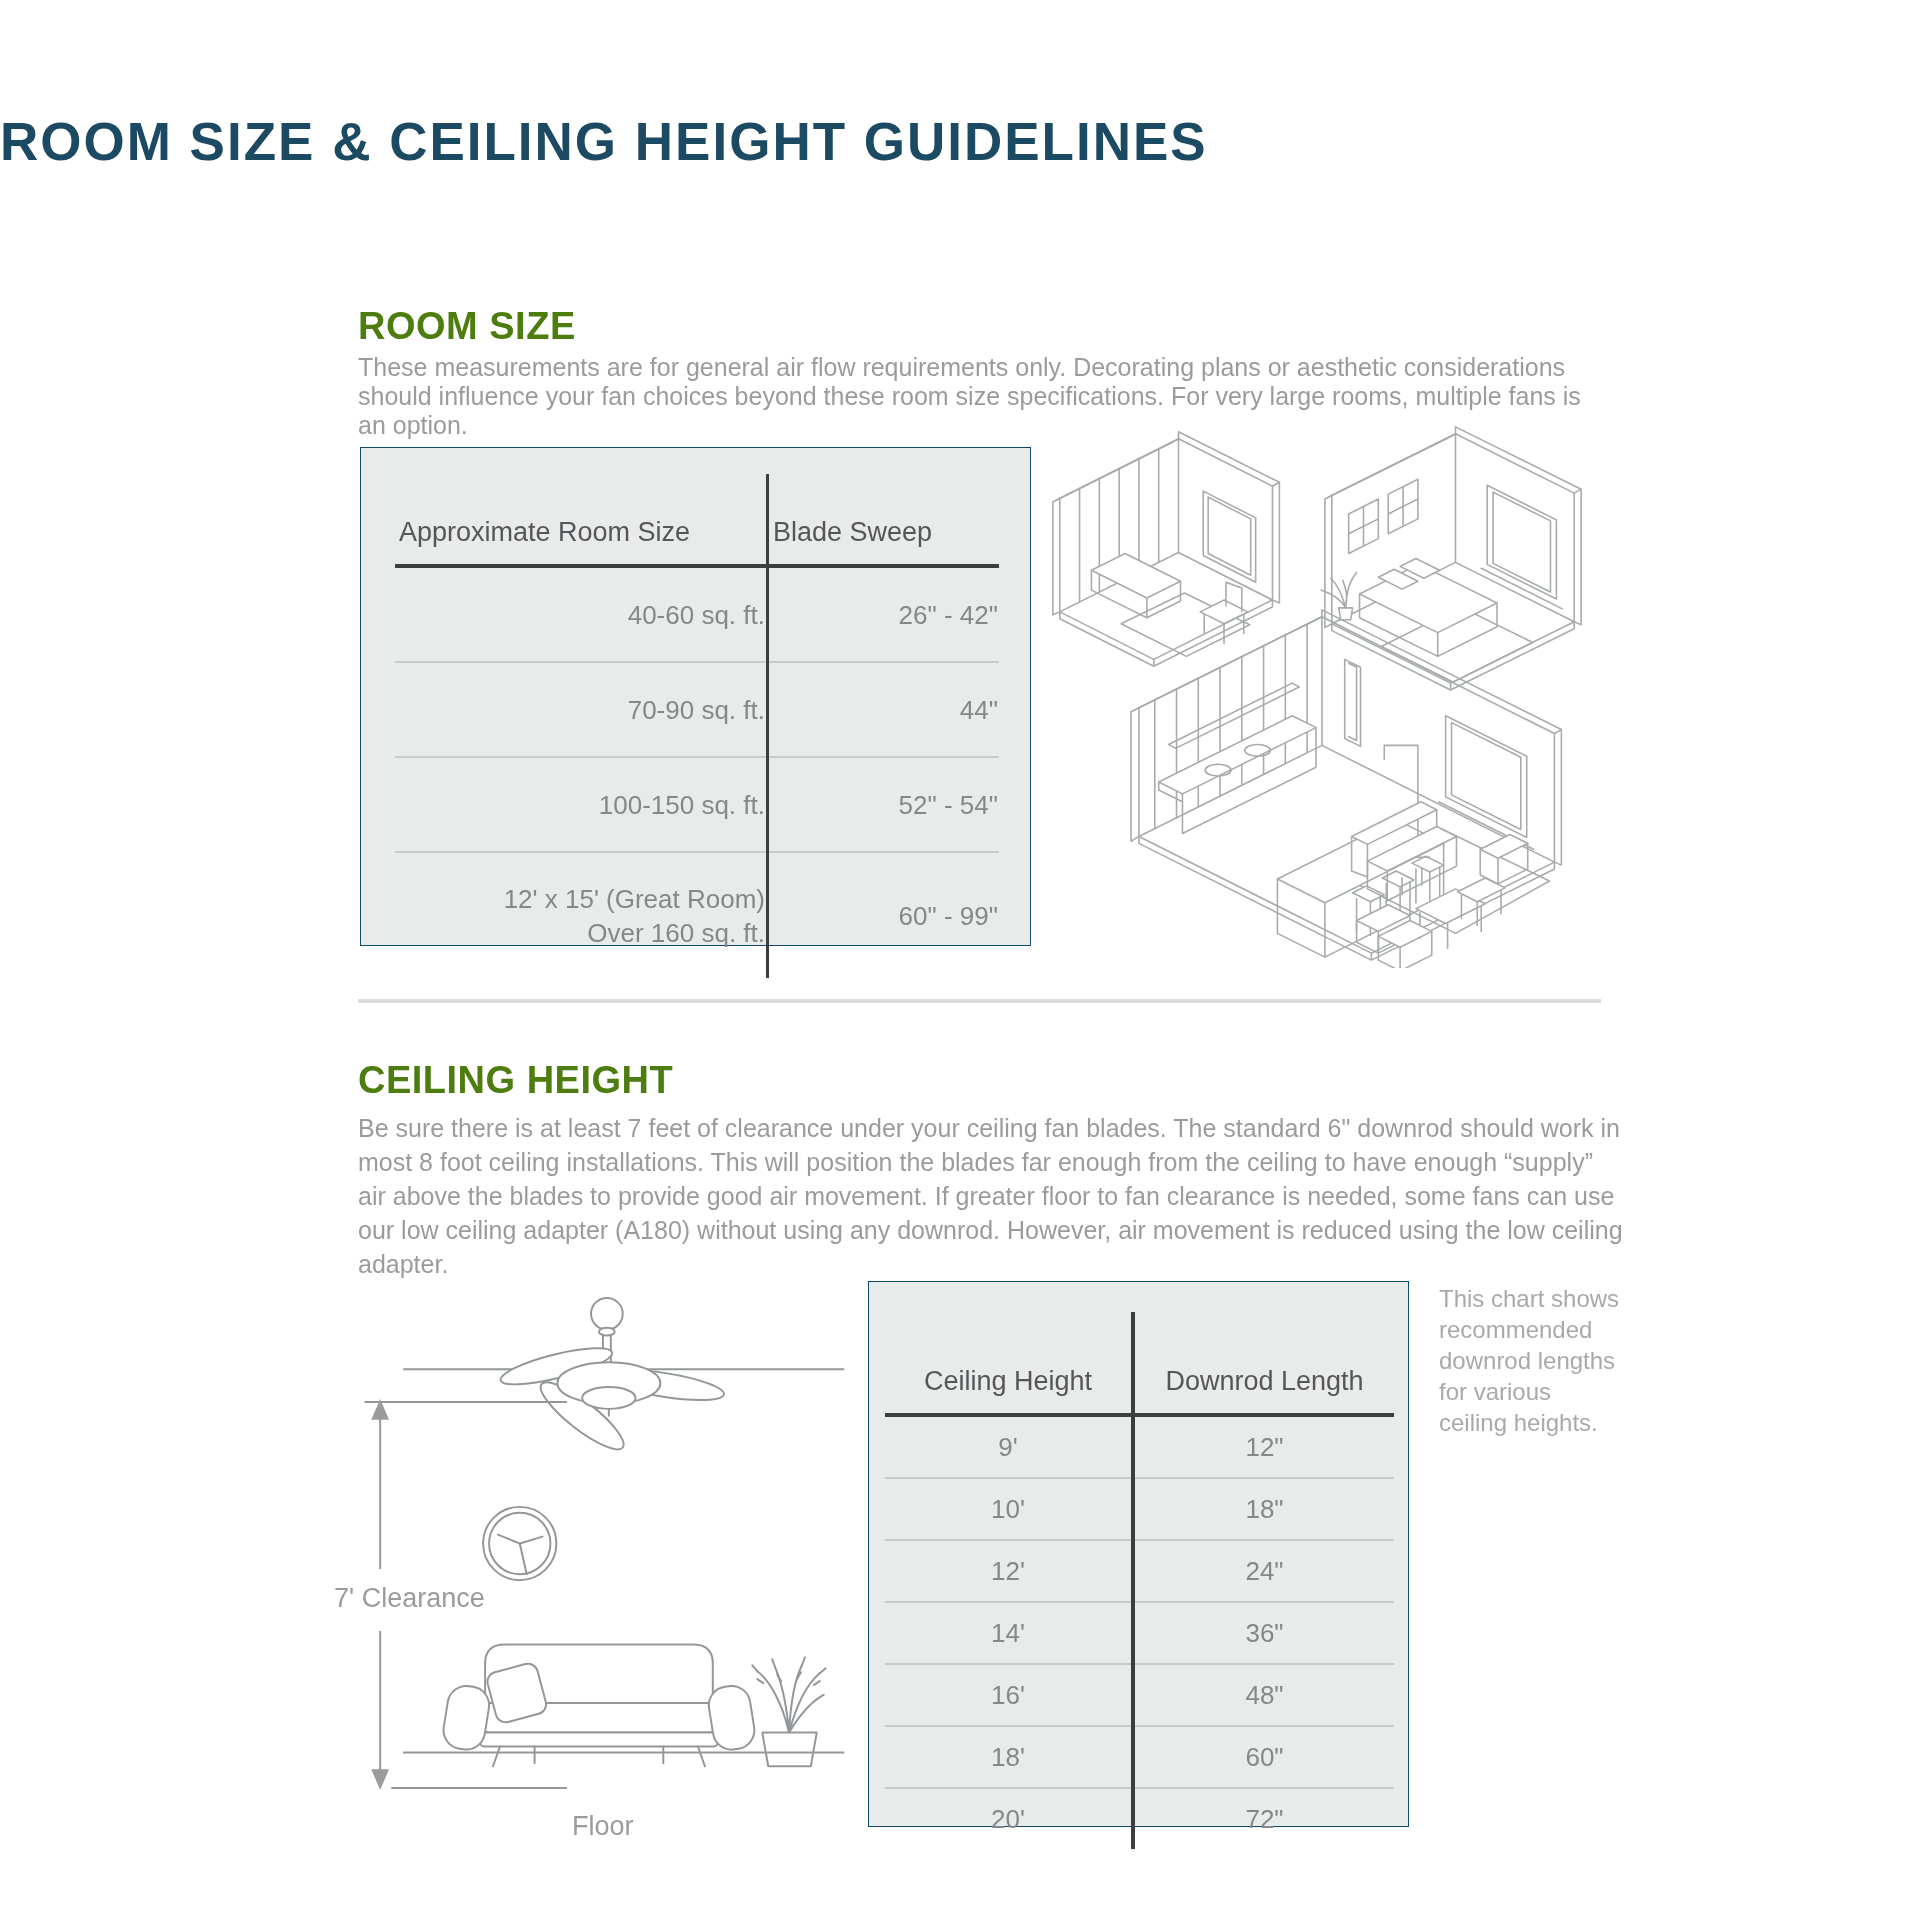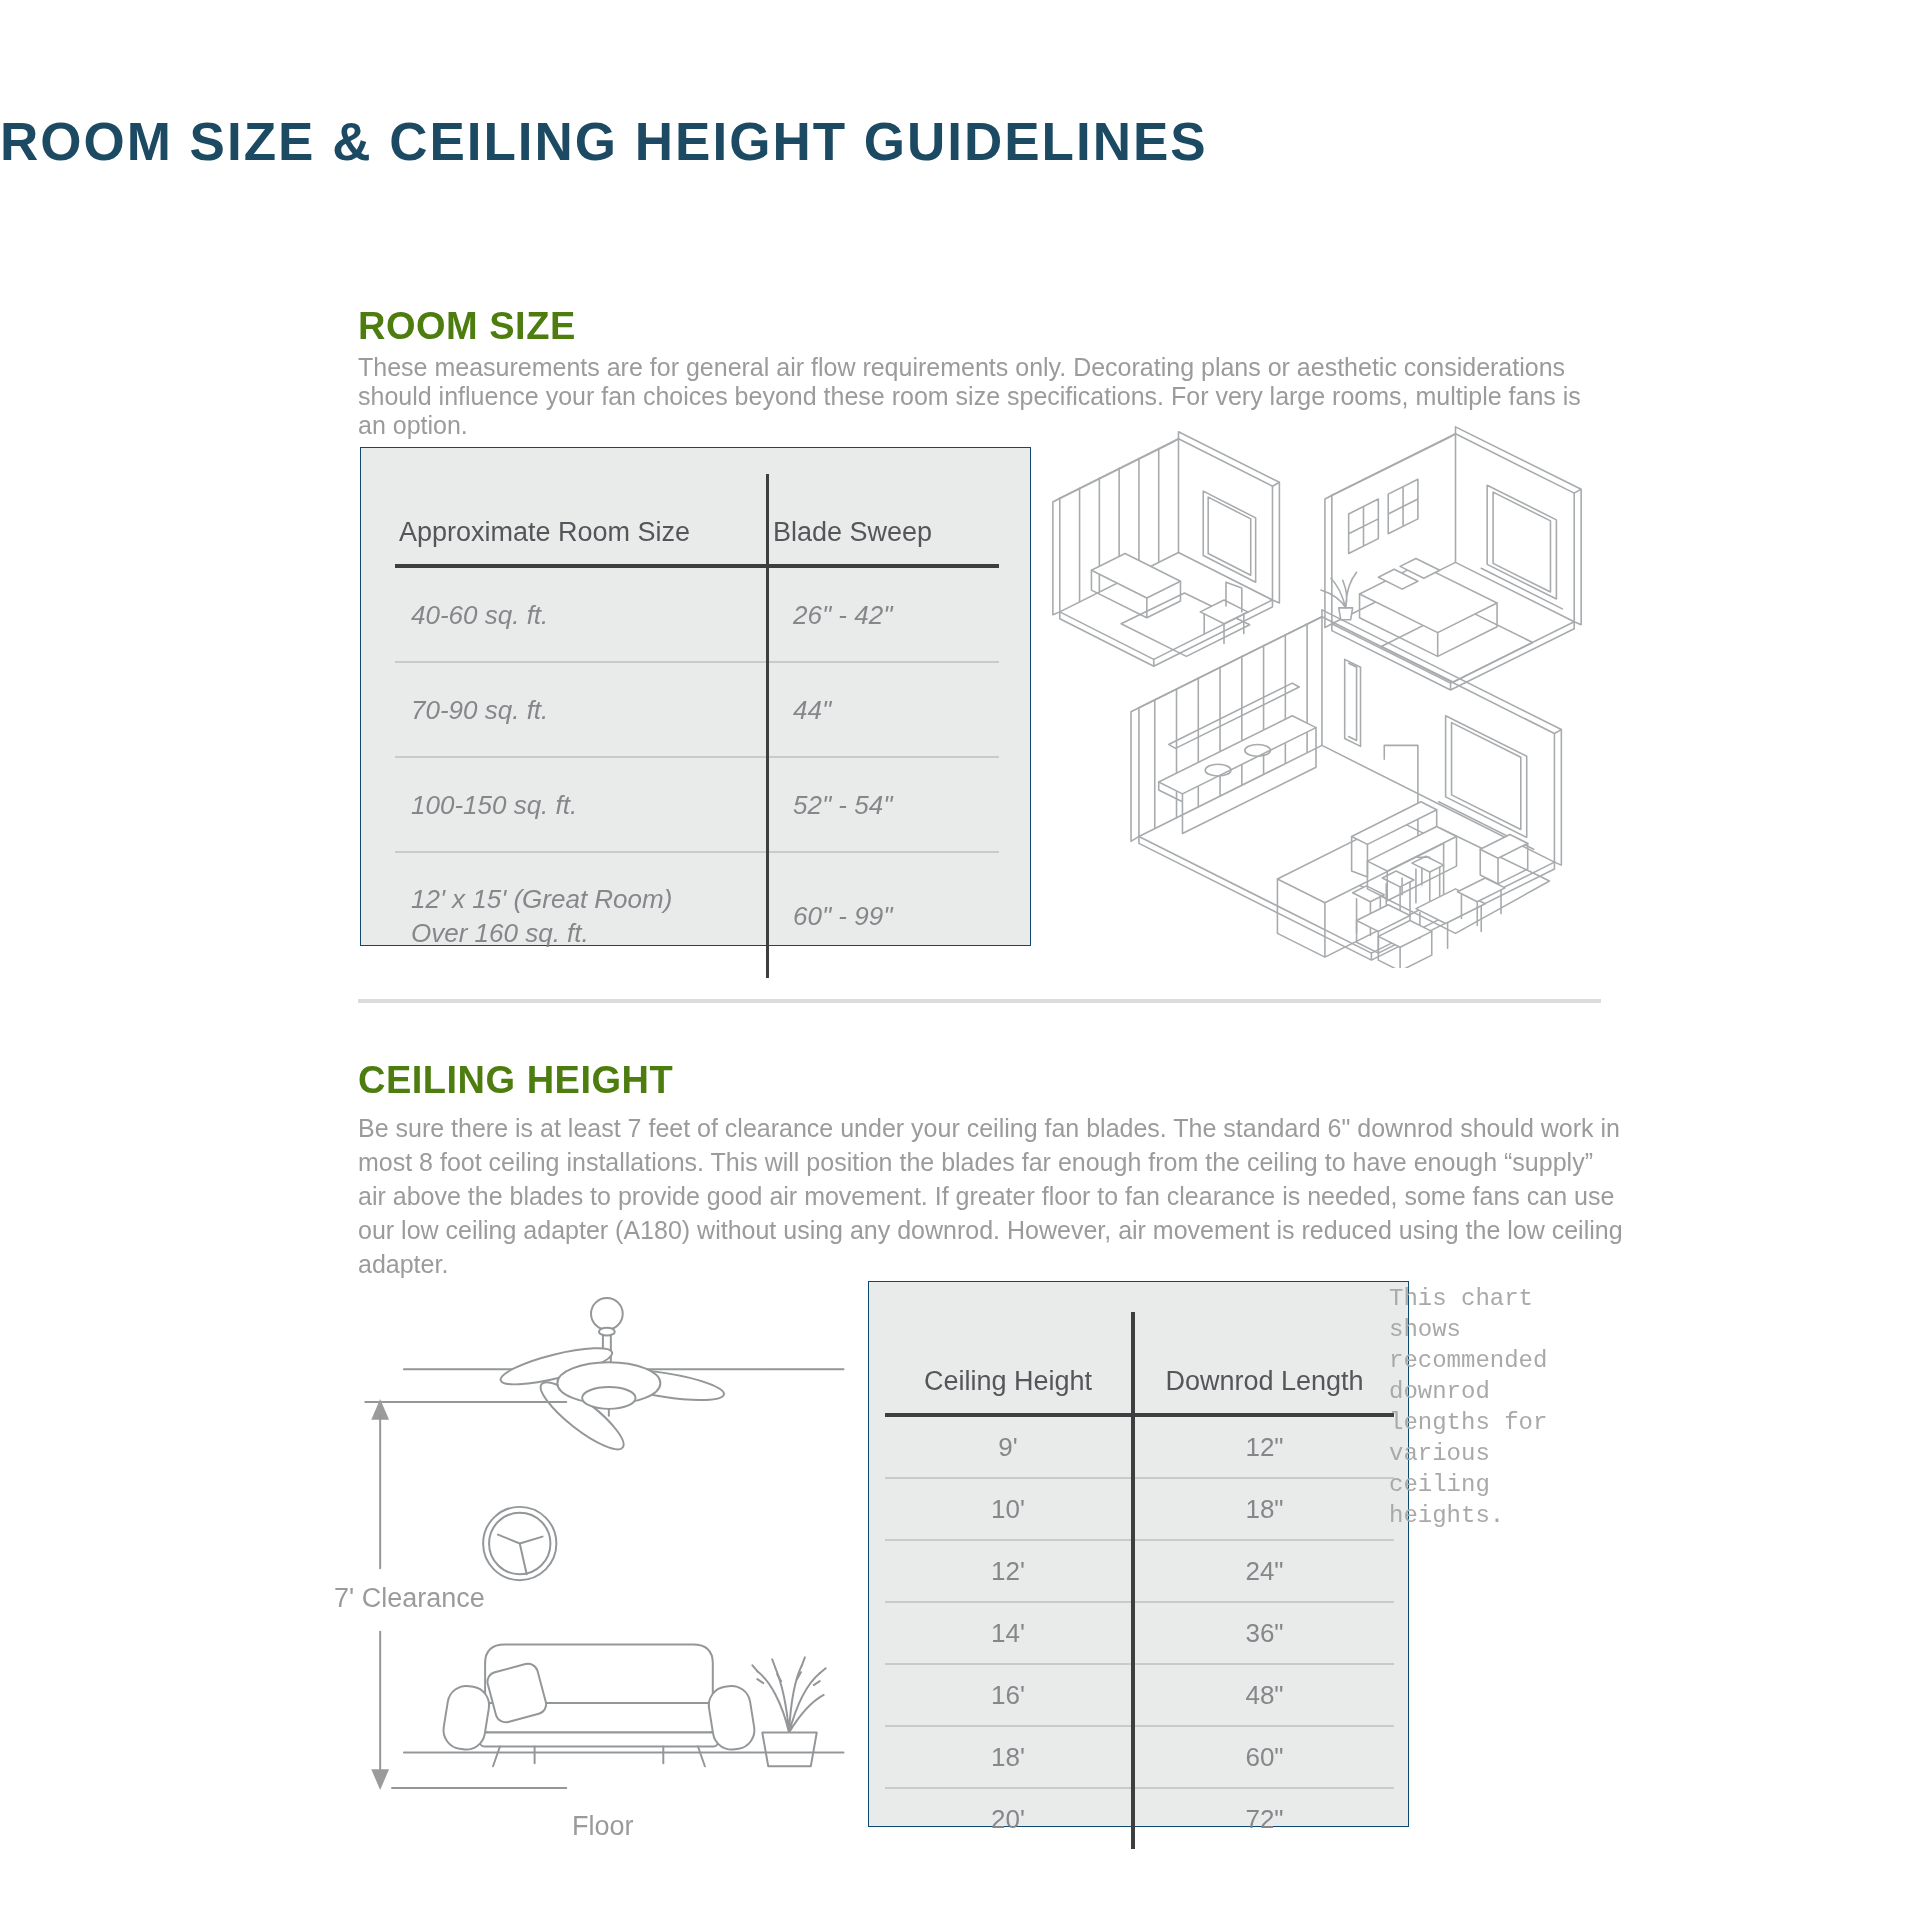--- a/index.html
+++ b/index.html
@@ -32,21 +32,21 @@
     font-size:27px;font-weight:normal;color:#55565a;
     border-bottom:4px solid #3d3e40;vertical-align:bottom;padding-bottom:16px;
   }
   table.spec td{
     font-size:26px;color:#85878a;white-space:pre-line;line-height:34px;
   }
   table.spec tr+tr td{border-top:2px solid #c9caca;}
   
   #room-size-table{margin:26px 34px 0 34px;width:604px;}
   #room-size-table th{text-align:left;padding-left:4px;height:73px;}
-  #room-size-table td{text-align:left;padding-left:16px;height:91px;font-style:italic;}
+  #room-size-table td{text-align:right;padding-left:16px;height:91px;}
   #room-size-table td:first-child,#room-size-table th:first-child{
     border-right:3px solid #3d3e40;width:366px;
   }
   #room-size-table td:last-child{padding-left:24px;}
   #room-size-table tr:last-child td{height:123px;}
   
   #ceiling-table{margin:30px 16px 0 16px;width:509px;}
   #ceiling-table th{text-align:center;height:84px;}
   #ceiling-table td{text-align:center;height:58px;}
   #ceiling-table td:first-child,#ceiling-table th:first-child{
@@ -281,14 +281,14 @@
           <td>60"</td>
         </tr>
         <tr>
           <td>20'</td>
           <td>72"</td>
         </tr>
       </tbody>
   </table>
 </div>
 
-<div class="abs note-text" style="left:1389px;top:1283px;width:183px;font-family:Liberation Mono, monospace;">This chart shows recommended downrod lengths for various ceiling heights.</div>
+<div class="abs note-text" style="left:1439px;top:1283px;width:183px;">This chart shows recommended downrod lengths for various ceiling heights.</div>
 
 
 </body></html>

